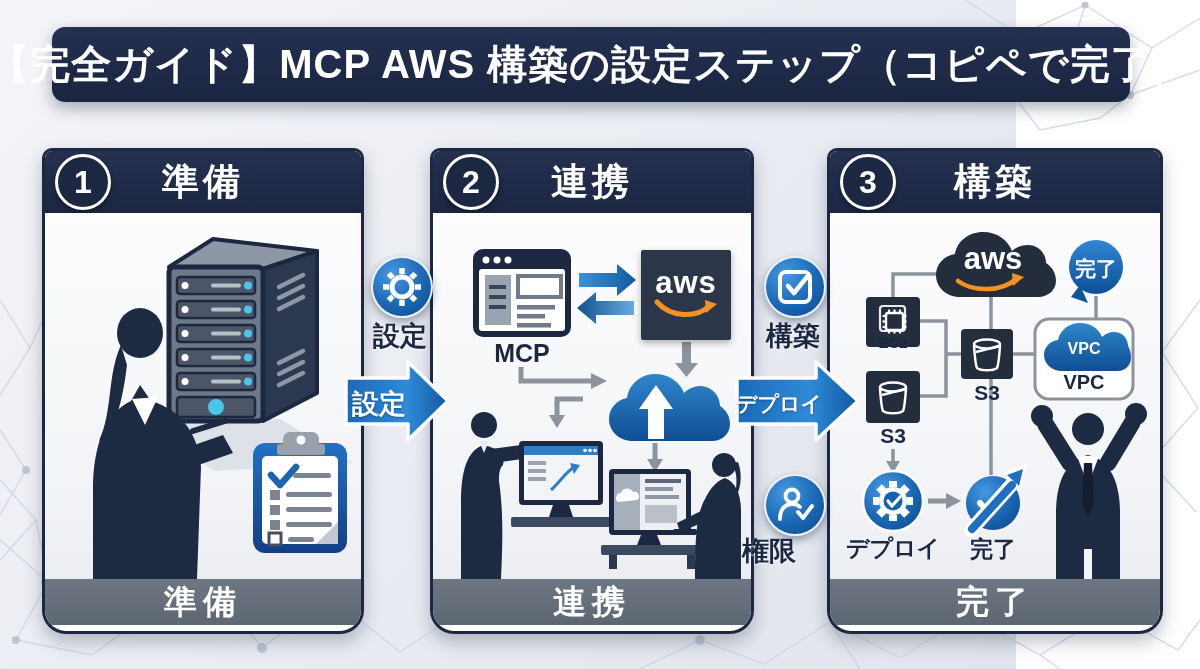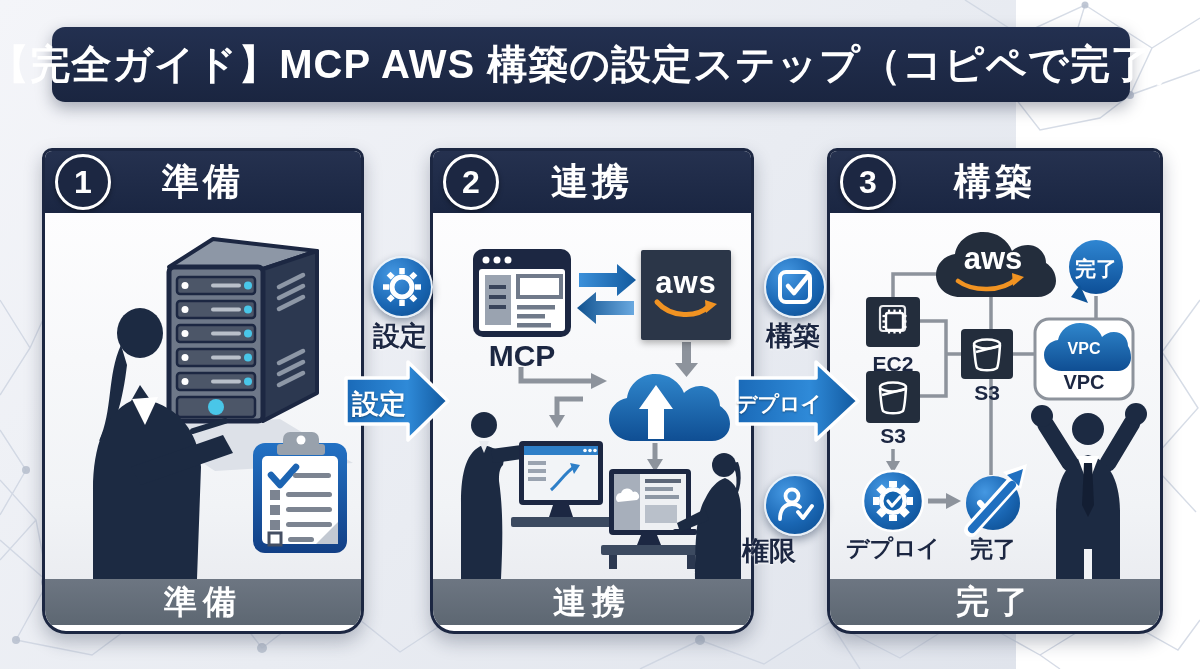--- a/index.html
+++ b/index.html
@@ -294,21 +294,21 @@
         </g>
 
         <g fill="#1c2a42">
           <circle cx="291" cy="252" r="12"></circle>
           <path d="M299,250 C306,262 304,278 299,290 C308,280 310,262 305,249 Z"></path>
           <path d="M262,366 C262,322 264,300 272,286 C278,274 284,268 292,265 C302,269 308,280 308,298 L308,366 Z"></path>
           <polygon points="272,296 244,310 247,319 276,307"></polygon>
         </g>
       </svg>
 
-      <div class="olabel" style="left:40px;top:126px;width:98px;font-size:30px;">MCP</div>
+      <div class="olabel" style="left:40px;top:126px;width:98px;font-size:25px;">MCP</div>
 
       <div class="aws-sq">
         <span class="aws-word">aws</span>
         <svg width="66" height="24" viewBox="0 0 66 24">
           <path d="M4,4 C18,20 44,20 56,8" stroke="#f19322" stroke-width="5" fill="none" stroke-linecap="round"></path>
           <polygon points="52,2 64,6 53,15" fill="#f19322"></polygon>
         </svg>
       </div>
     </div>
     <footer>
@@ -444,21 +444,21 @@
           <circle cx="306" cy="201" r="11"></circle>
           <path d="M226,366 L226,300 C226,266 238,246 258,242 C278,246 290,266 290,300 L290,366 Z"></path>
           <polygon points="247,243 258,272 269,243" fill="#fff"></polygon>
           <polygon points="254,250 262,250 264,292 258,304 252,292" fill="#131e33"></polygon>
           <rect x="254" y="336" width="8" height="30" fill="#f1f3f6"></rect>
         </g>
       </svg>
 
       <div class="olabel" style="left:118px;top:28px;width:90px;font-size:31px;color:#fff;">aws</div>
       <div class="olabel" style="left:239px;top:42px;width:54px;font-size:21px;color:#fff;">完了</div>
-      <div class="olabel" style="left:26px;top:139px;width:74px;font-size:21px;">EC2</div>
+      <div class="olabel" style="left:26px;top:121px;width:74px;font-size:15px;">EC2</div>
       <div class="olabel" style="left:26px;top:211px;width:74px;font-size:21px;">S3</div>
       <div class="olabel" style="left:127px;top:168px;width:60px;font-size:21px;">S3</div>
       <div class="olabel" style="left:222px;top:127px;width:64px;font-size:16px;color:#fff;">VPC</div>
       <div class="olabel" style="left:222px;top:158px;width:64px;font-size:20px;">VPC</div>
       <div class="olabel" style="left:8px;top:320px;width:110px;font-size:23px;">デプロイ</div>
       <div class="olabel" style="left:133px;top:321px;width:60px;font-size:23px;">完了</div>
     </div>
     <footer>
       <span>完了</span>
     </footer>

